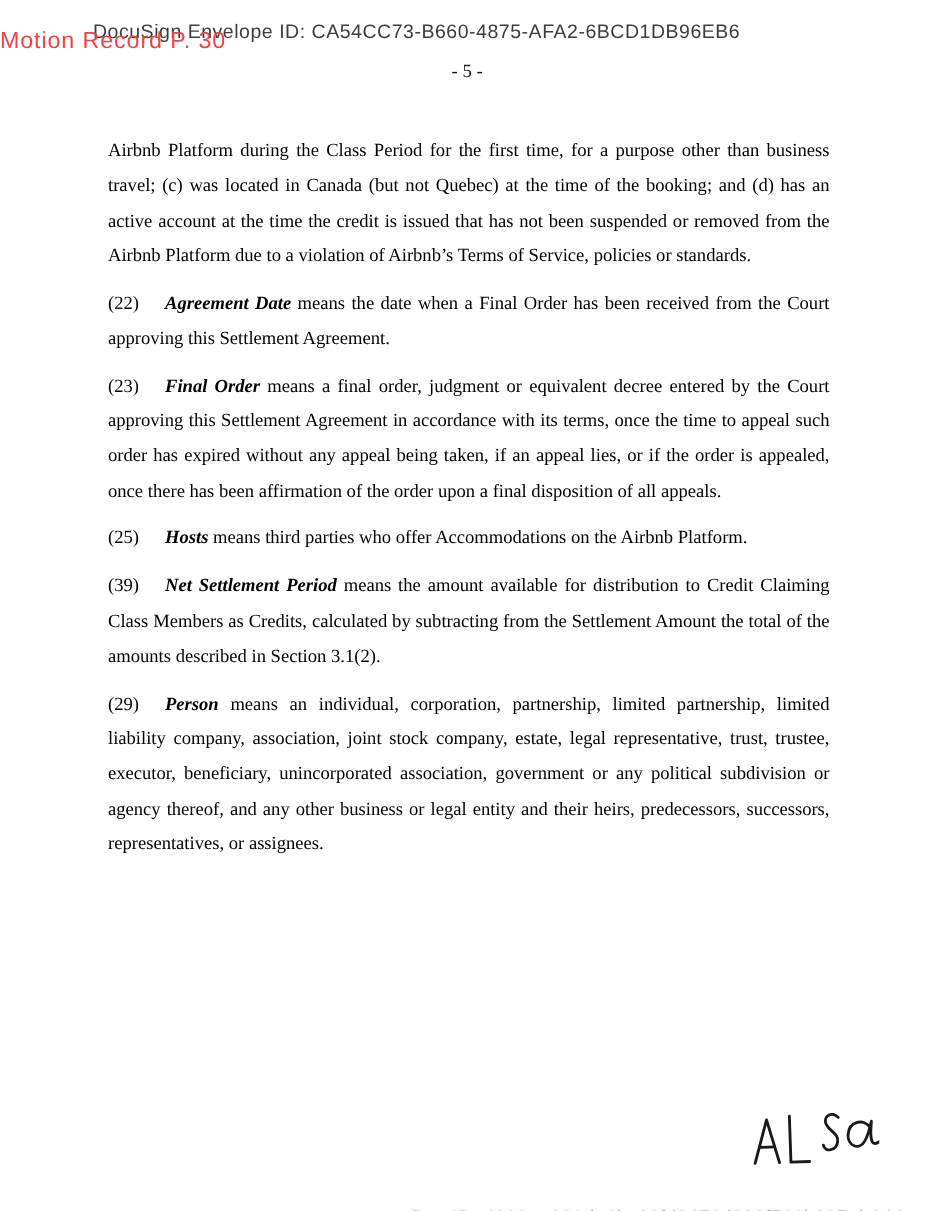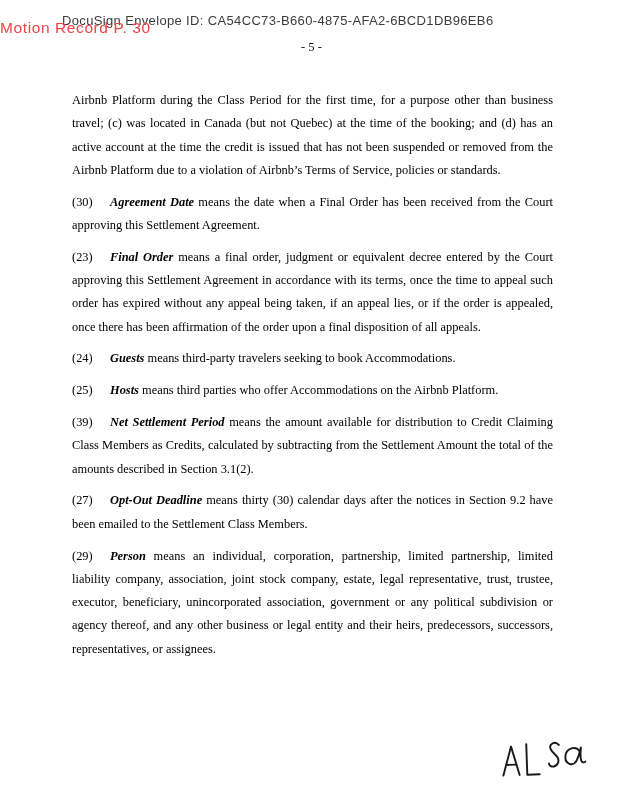--- a/index.html
+++ b/index.html
@@ -54,31 +54,29 @@
 <body>
 
 <div class="envelope-id">DocuSign Envelope ID: CA54CC73-B660-4875-AFA2-6BCD1DB96EB6</div>
 <div class="stamp">Motion Record P. 30</div>
 <div class="page-number">- 5 -</div>
 
 <div class="content">
   <p>Airbnb Platform during the Class Period for the first time, for a purpose other than business travel; (c) was located in Canada (but not Quebec) at the time of the booking; and (d) has an active account at the time the credit is issued that has not been suspended or removed from the Airbnb Platform due to a violation of Airbnb’s Terms of Service, policies or standards.</p>
 
 
-  <p class="def"><span class="def-num">(30)</span><span class="def-term">Agreement Date</span><span> means the date when a Final Order has been received from the Court approving this Settlement Agreement.</span></p>
+  <p class="def"><span class="def-num">(22)</span><span class="def-term">Agreement Date</span><span> means the date when a Final Order has been received from the Court approving this Settlement Agreement.</span></p>
 
   <p class="def"><span class="def-num">(23)</span><span class="def-term">Final Order</span><span> means a final order, judgment or equivalent decree entered by the Court approving this Settlement Agreement in accordance with its terms, once the time to appeal such order has expired without any appeal being taken, if an appeal lies, or if the order is appealed, once there has been affirmation of the order upon a final disposition of all appeals.</span></p>
 
-  <p class="def"><span class="def-num">(24)</span><span class="def-term">Guests</span><span> means third-party travelers seeking to book Accommodations.</span></p>
 
   <p class="def"><span class="def-num">(25)</span><span class="def-term">Hosts</span><span> means third parties who offer Accommodations on the Airbnb Platform.</span></p>
 
   <p class="def"><span class="def-num">(39)</span><span class="def-term">Net Settlement Period</span><span> means the amount available for distribution to Credit Claiming Class Members as Credits, calculated by subtracting from the Settlement Amount the total of the amounts described in Section 3.1(2).</span></p>
 
-  <p class="def"><span class="def-num">(27)</span><span class="def-term">Opt-Out Deadline</span><span> means thirty (30) calendar days after the notices in Section 9.2 have been emailed to the Settlement Class Members.</span></p>
 
 
   <p class="def"><span class="def-num">(29)</span><span class="def-term">Person</span><span> means an individual, corporation, partnership, limited partnership, limited liability company, association, joint stock company, estate, legal representative, trust, trustee, executor, beneficiary, unincorporated association, government or any political subdivision or agency thereof, and any other business or legal entity and their heirs, predecessors, successors, representatives, or assignees.</span></p>
 </div>
 
 <div class="signature" title="ALSL">
   <svg width="88" height="48" viewBox="0 0 92 48">
     <g fill="none" stroke="#1a1a1a" stroke-width="2" stroke-linecap="round" stroke-linejoin="round">
 
       <path d="M5,42 L14,12 L22,42"></path>

